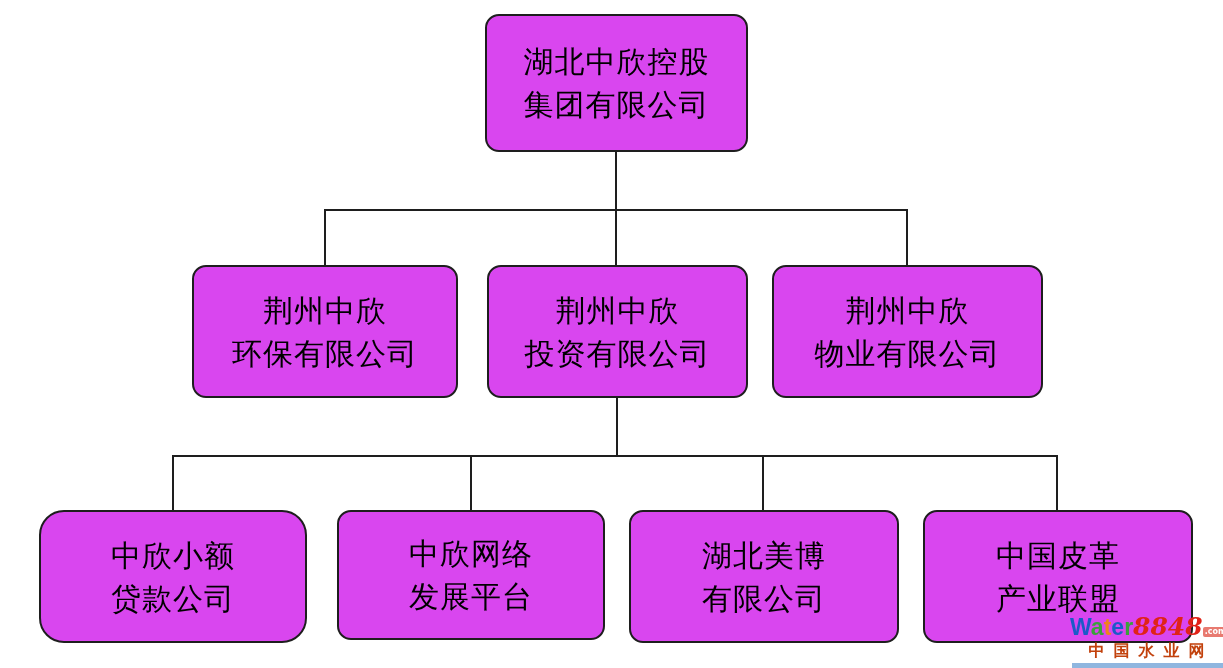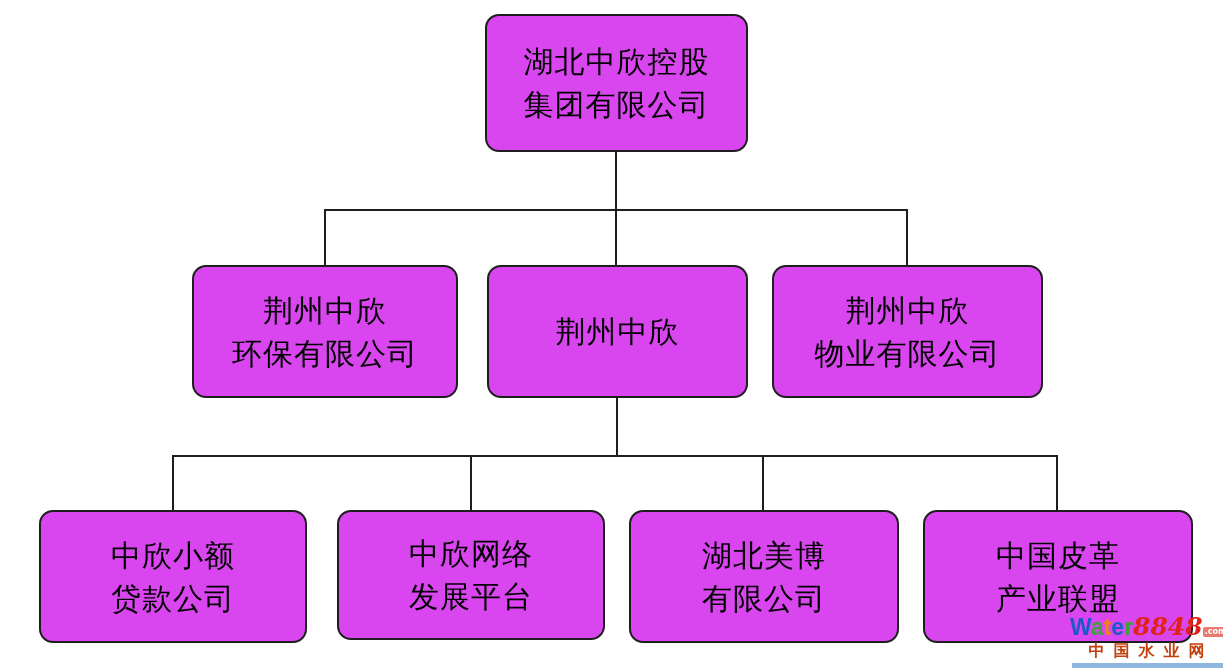--- a/index.html
+++ b/index.html
@@ -120,27 +120,28 @@
     <div class="line">湖北中欣控股</div>
     <div class="line">集团有限公司</div>
   </div>
 
   <div class="node" style="left:192px; top:265px; width:266px; height:133px;">
     <div class="line">荆州中欣</div>
     <div class="line">环保有限公司</div>
   </div>
   <div class="node" style="left:487px; top:265px; width:261px; height:133px;">
     <div class="line">荆州中欣</div>
+    <div class="line">投资有限公司</div>
   </div>
   <div class="node" style="left:772px; top:265px; width:271px; height:133px;">
     <div class="line">荆州中欣</div>
     <div class="line">物业有限公司</div>
   </div>
 
-  <div class="node" style="left:39px; top:510px; width:268px; height:133px;">
+  <div class="node" style="left:39px; top:510px; width:268px; height:133px;border-radius:25px;">
     <div class="line">中欣小额</div>
     <div class="line">贷款公司</div>
   </div>
   <div class="node" style="left:337px; top:510px; width:268px; height:130px;">
     <div class="line">中欣网络</div>
     <div class="line">发展平台</div>
   </div>
   <div class="node" style="left:923px; top:510px; width:270px; height:133px;">
     <div class="line">中国皮革</div>
     <div class="line">产业联盟</div>

